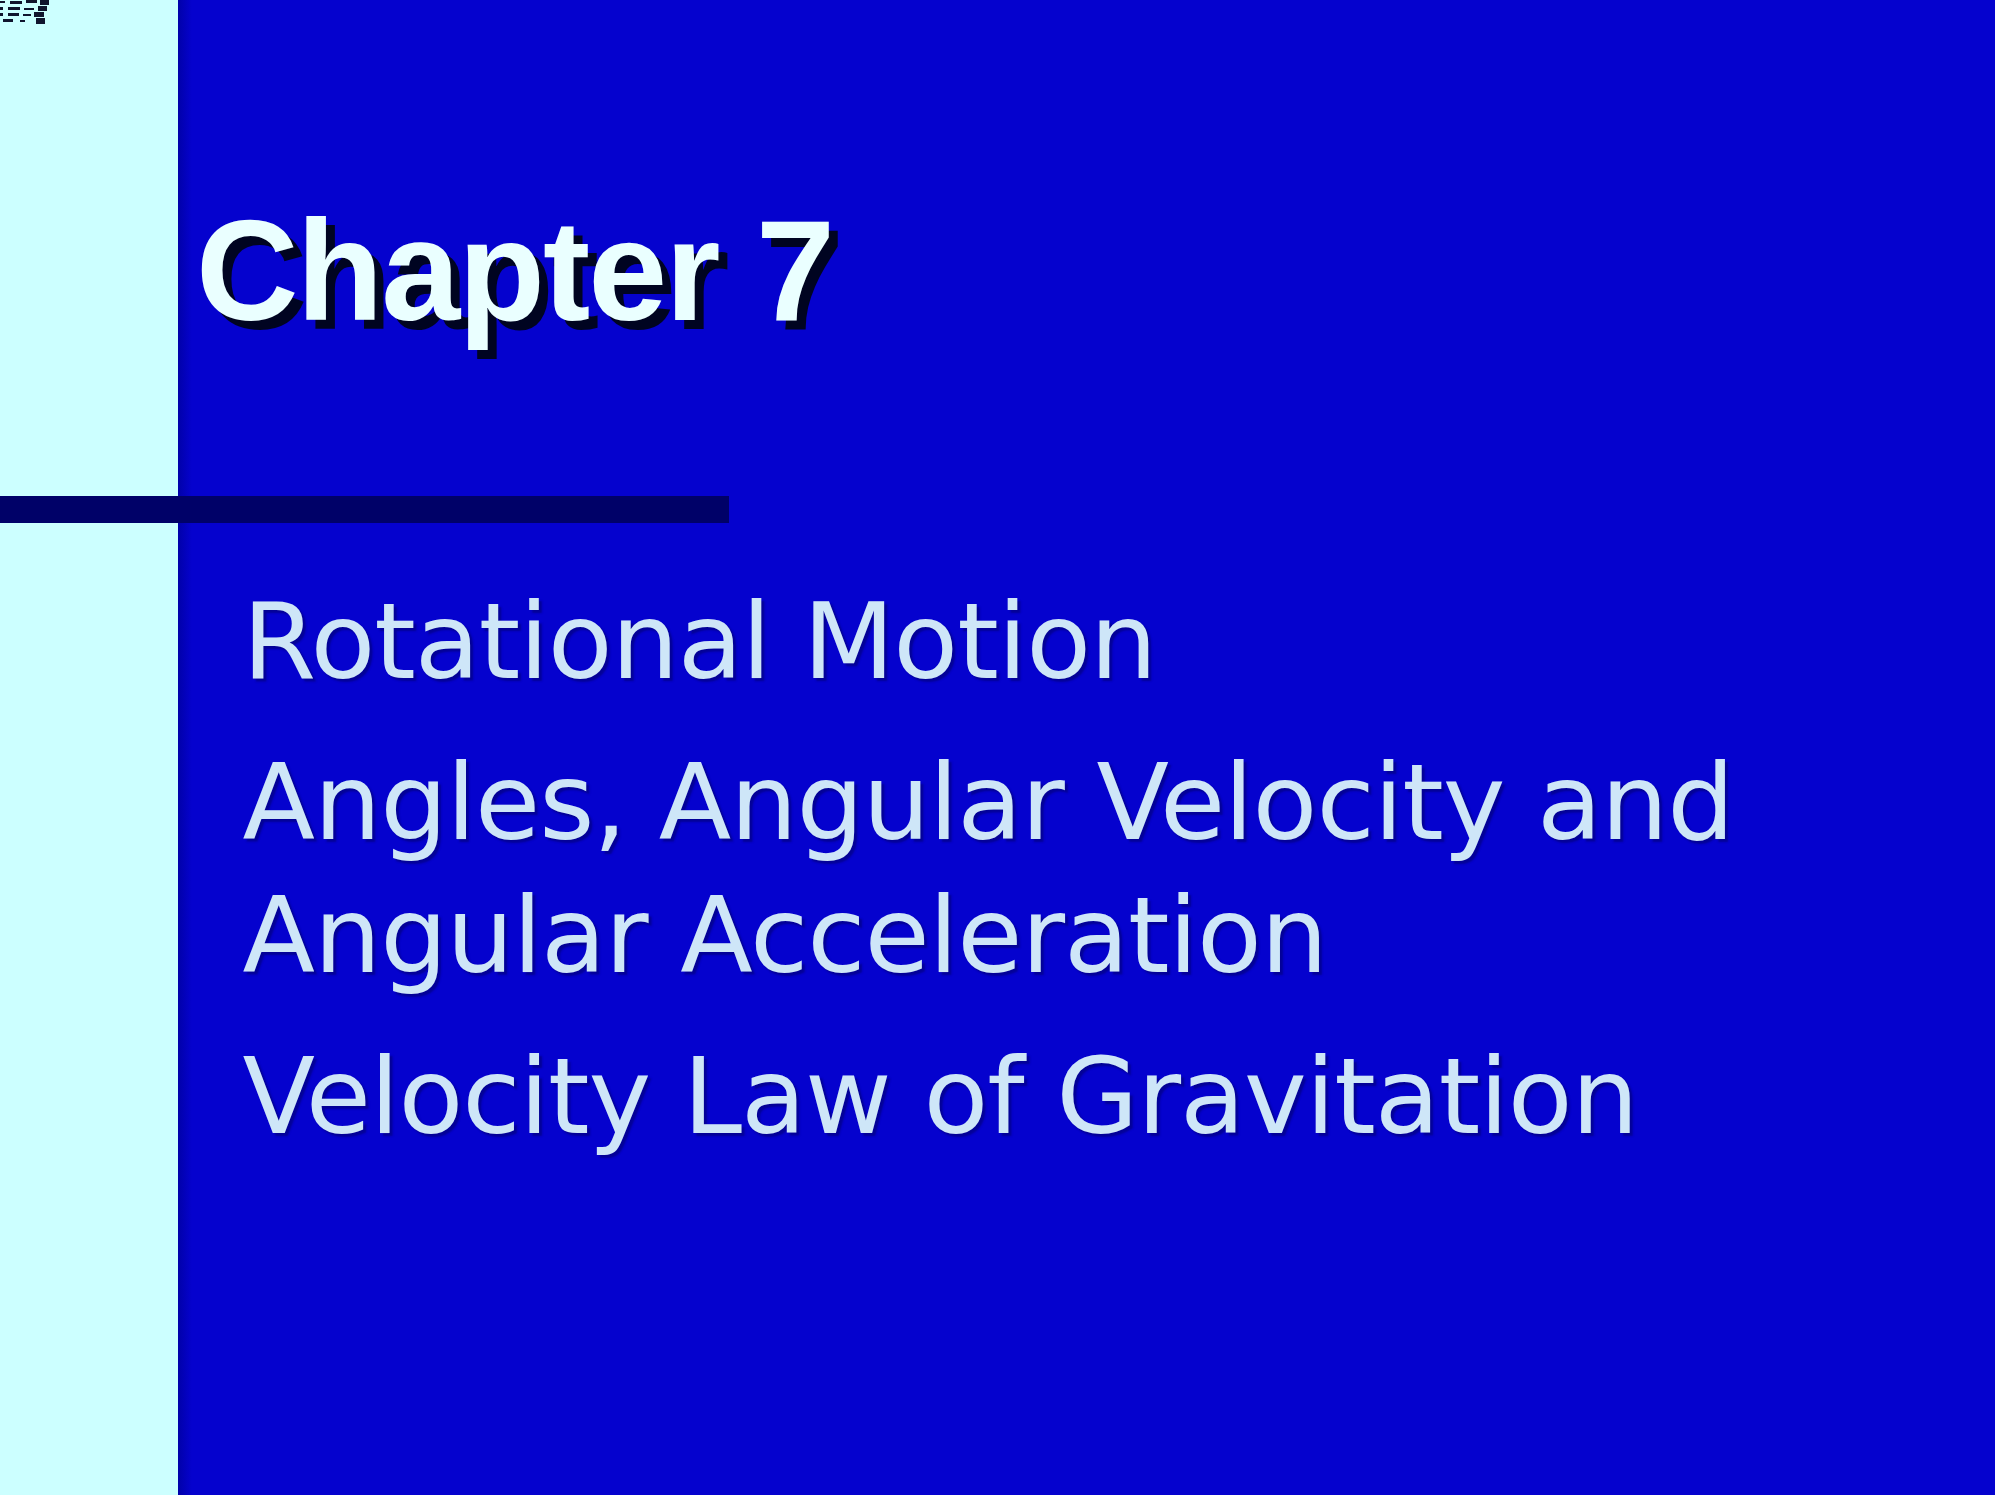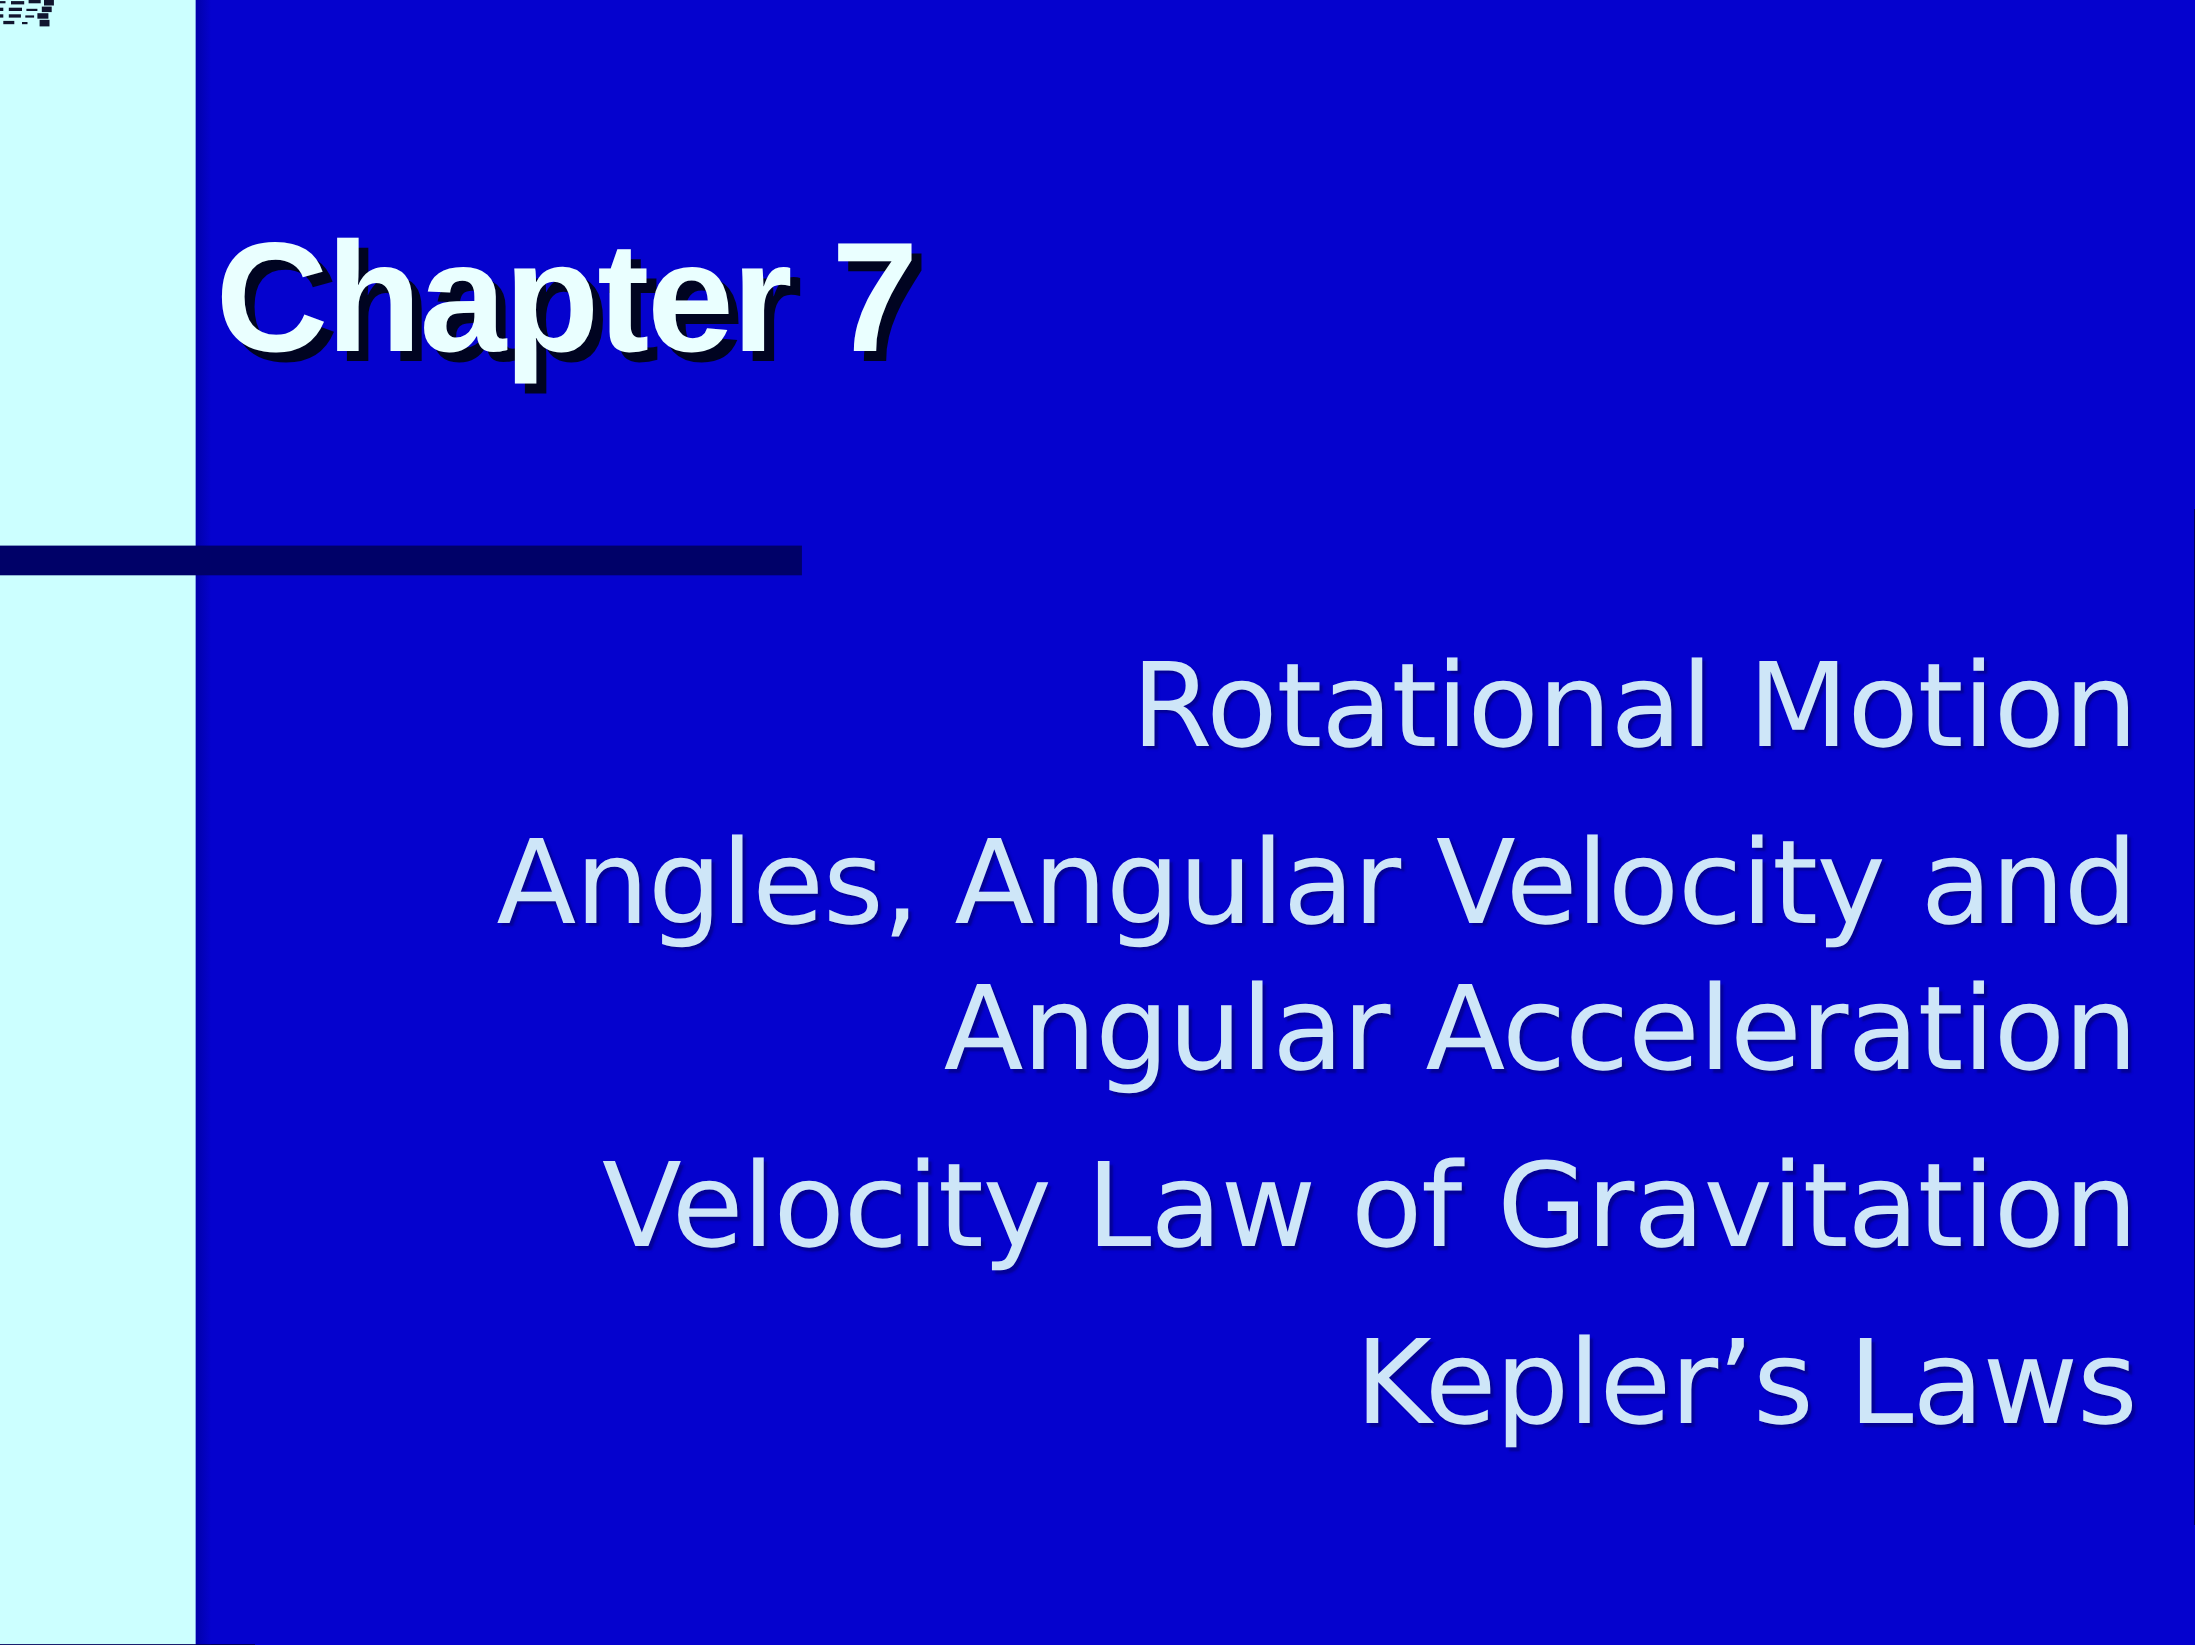--- a/index.html
+++ b/index.html
@@ -51,21 +51,21 @@
     top: 496px;
     width: 729px;
     height: 27px;
     background: var(--color-divider-bar, #000168);
   }
   .body-text {
     position: absolute;
     left: 190px;
     right: 0;
     top: 575px;
-    text-align: right;
+    text-align: left;
     font-family: "DejaVu Sans", sans-serif;
     font-size: 106px;
     line-height: 133px;
     letter-spacing: -1px;
     color: var(--color-body-text, #CEE6F8);
     text-shadow: 3px 3px 2px rgba(0, 0, 50, 0.35);
   }
   .body-text p {
     margin: 0 auto 28px auto;
     max-width: 1700px;
@@ -100,16 +100,15 @@
   </svg>
 
   <div class="slide-title">Chapter 7</div>
 
   <div class="divider-bar"></div>
 
   <div class="body-text">
     <p>Rotational Motion</p>
     <p>Angles, Angular Velocity and Angular Acceleration</p>
     <p>Velocity Law of Gravitation</p>
-    <p>Kepler’s Laws</p>
   </div>
 
 </div>
 
 </body></html>

